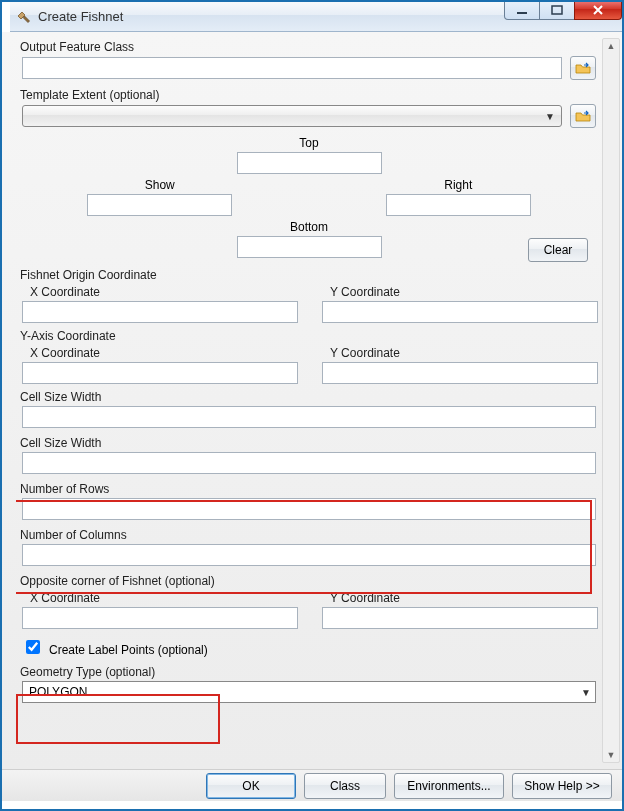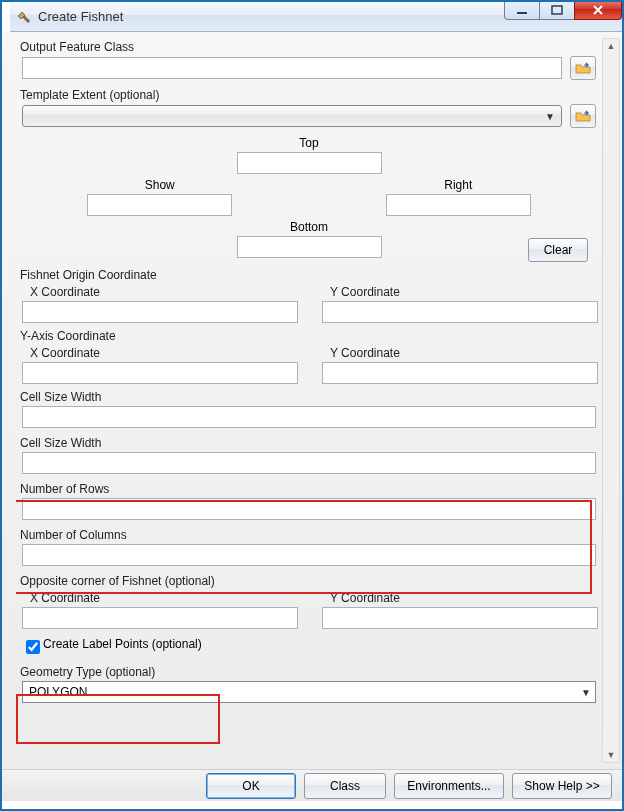--- a/index.html
+++ b/index.html
@@ -163,21 +163,21 @@
     border-radius: 3px;
     background: linear-gradient(to bottom,#fdfdfd,#eef1f4 45%,#e2e7ec 46%,#f1f4f7);
     font: inherit;
   }
 
   
   .xy-pair { display:flex; gap: 24px; margin: 0 0 4px 6px; }
   .xy-pair .col { flex:1; }
   .xy-pair .col .text-input { width: 100%; }
 
-  .chk-row { margin: 8px 0 6px 6px; display:flex; align-items:flex-start; }
+  .chk-row { margin: 8px 0 6px 6px; display:flex; align-items:flex-end; gap:6px; }
   .chk-row input { width:14px; height:14px; }
 
   .geom-select {
     height: 22px;
     border: 1px solid #888;
     background: #fff;
     display: flex; align-items: center; justify-content: space-between;
     padding: 0 4px 0 6px;
     margin-left: 0;
   }

